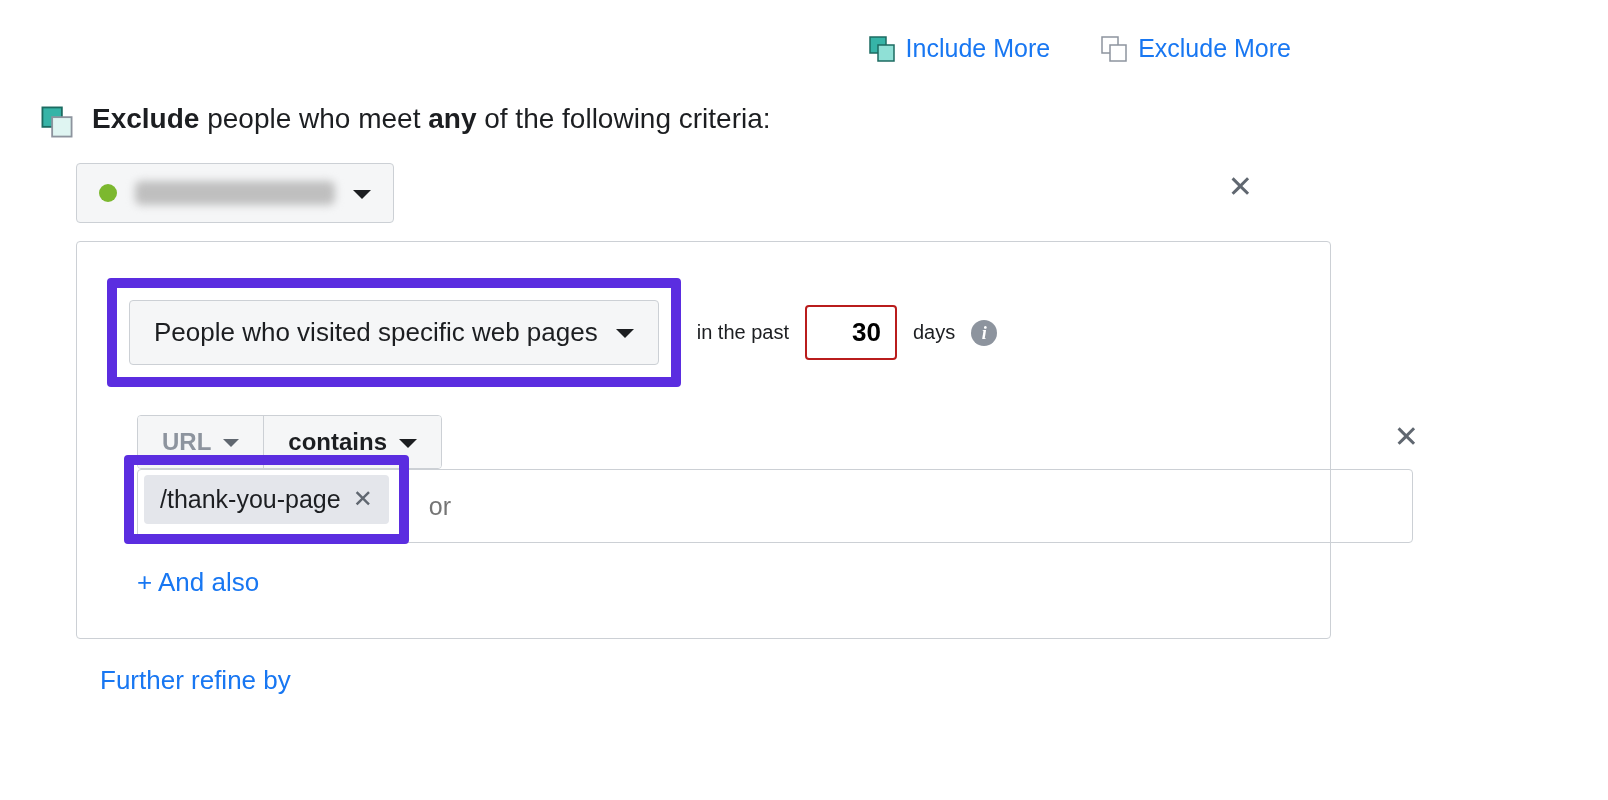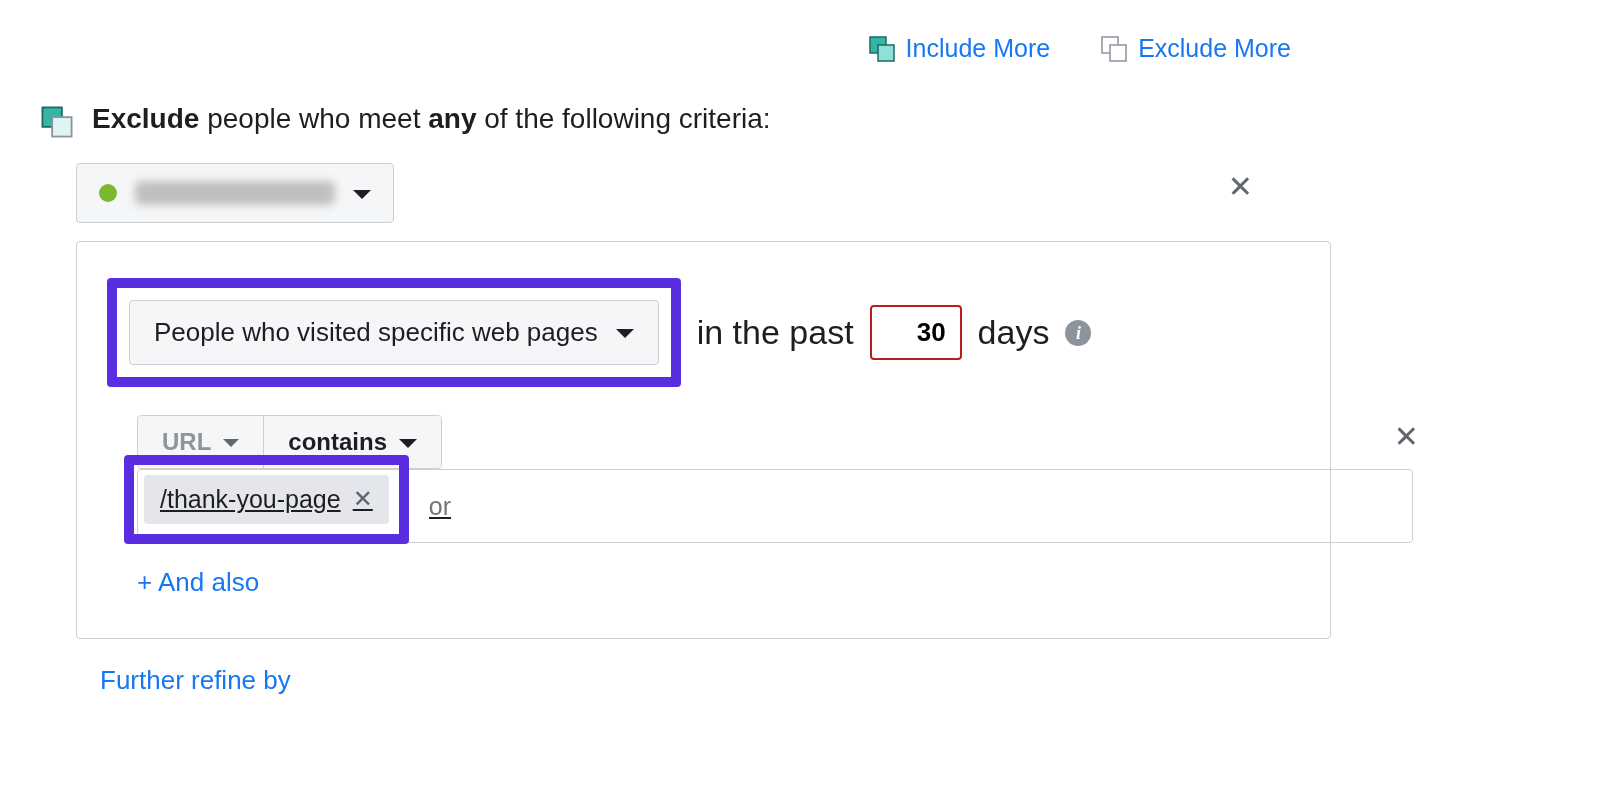--- a/index.html
+++ b/index.html
@@ -138,21 +138,21 @@
     gap: 18px;
     background: #f5f6f7;
     border: 1px solid #ccd0d5;
     border-radius: 4px;
     padding: 16px 24px;
     font-size: 26px;
     font-weight: 400;
     color: #1c1e21;
   }
   .in-past {
-    font-size: 34px;
+    font-size: 20px;
     color: #1c1e21;
   }
   .days-input {
     border: 2px solid #b91c1c;
     border-radius: 4px;
     padding: 10px 14px;
     font-size: 26px;
     width: 92px;
     text-align: right;
     font-family: inherit;
@@ -218,21 +218,20 @@
   }
   .chip-row {
     border: 1px solid #ccd0d5;
     border-radius: 4px;
     display: flex;
     align-items: center;
     gap: 14px;
     padding: 10px 14px;
     flex-grow: 1;
     min-height: 74px;
-    text-decoration: underline;
   }
   .chip-purple-wrap {
     border: 10px solid #5b2de0;
     border-radius: 4px;
     padding: 10px;
     display: inline-flex;
     align-items: center;
     margin: -28px 0 -14px -28px;
   }
   .chip {

